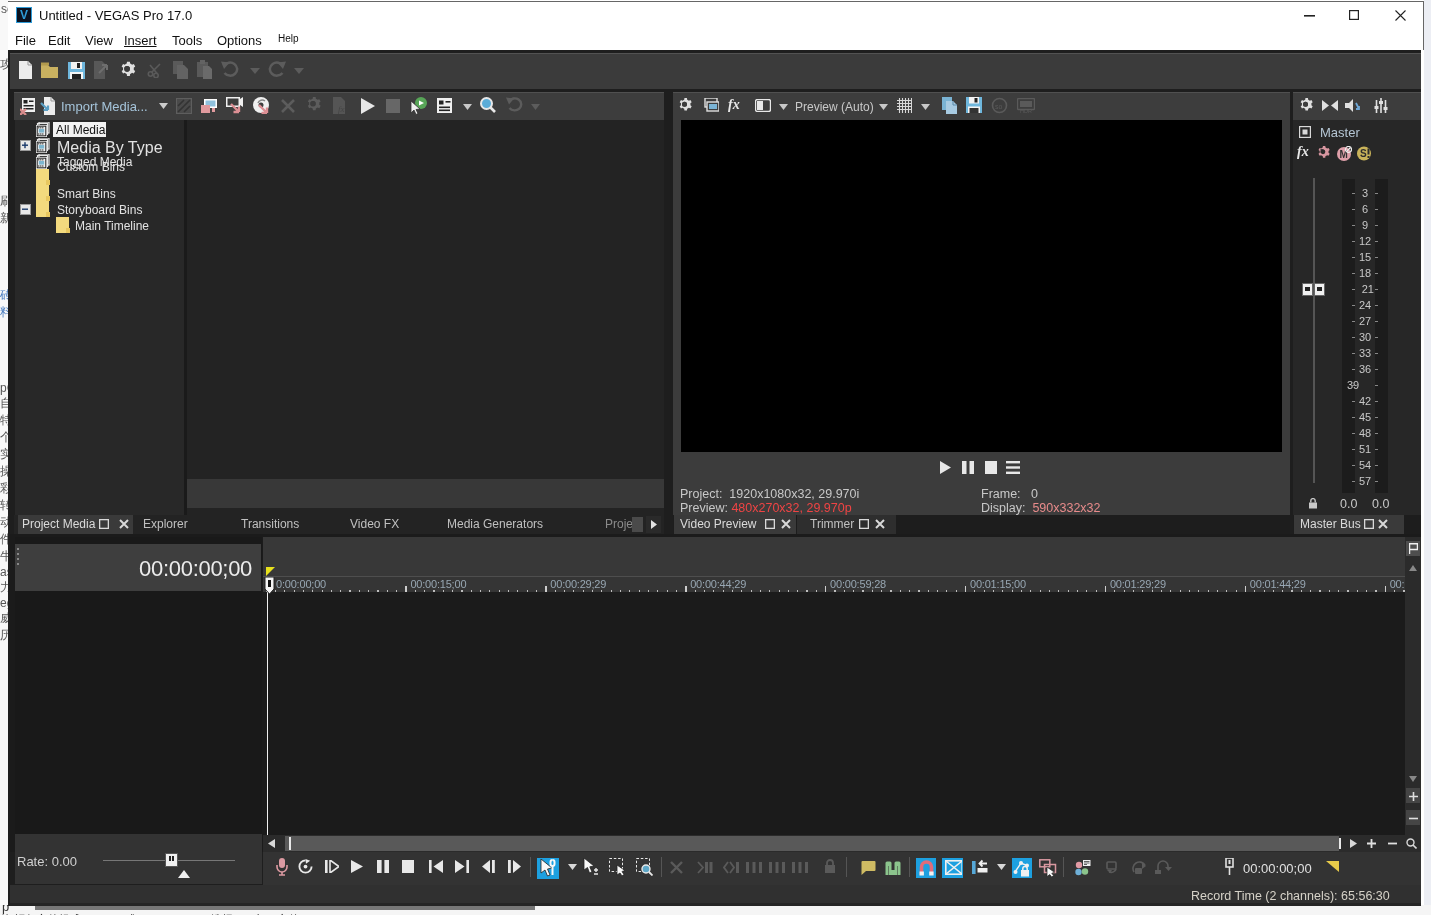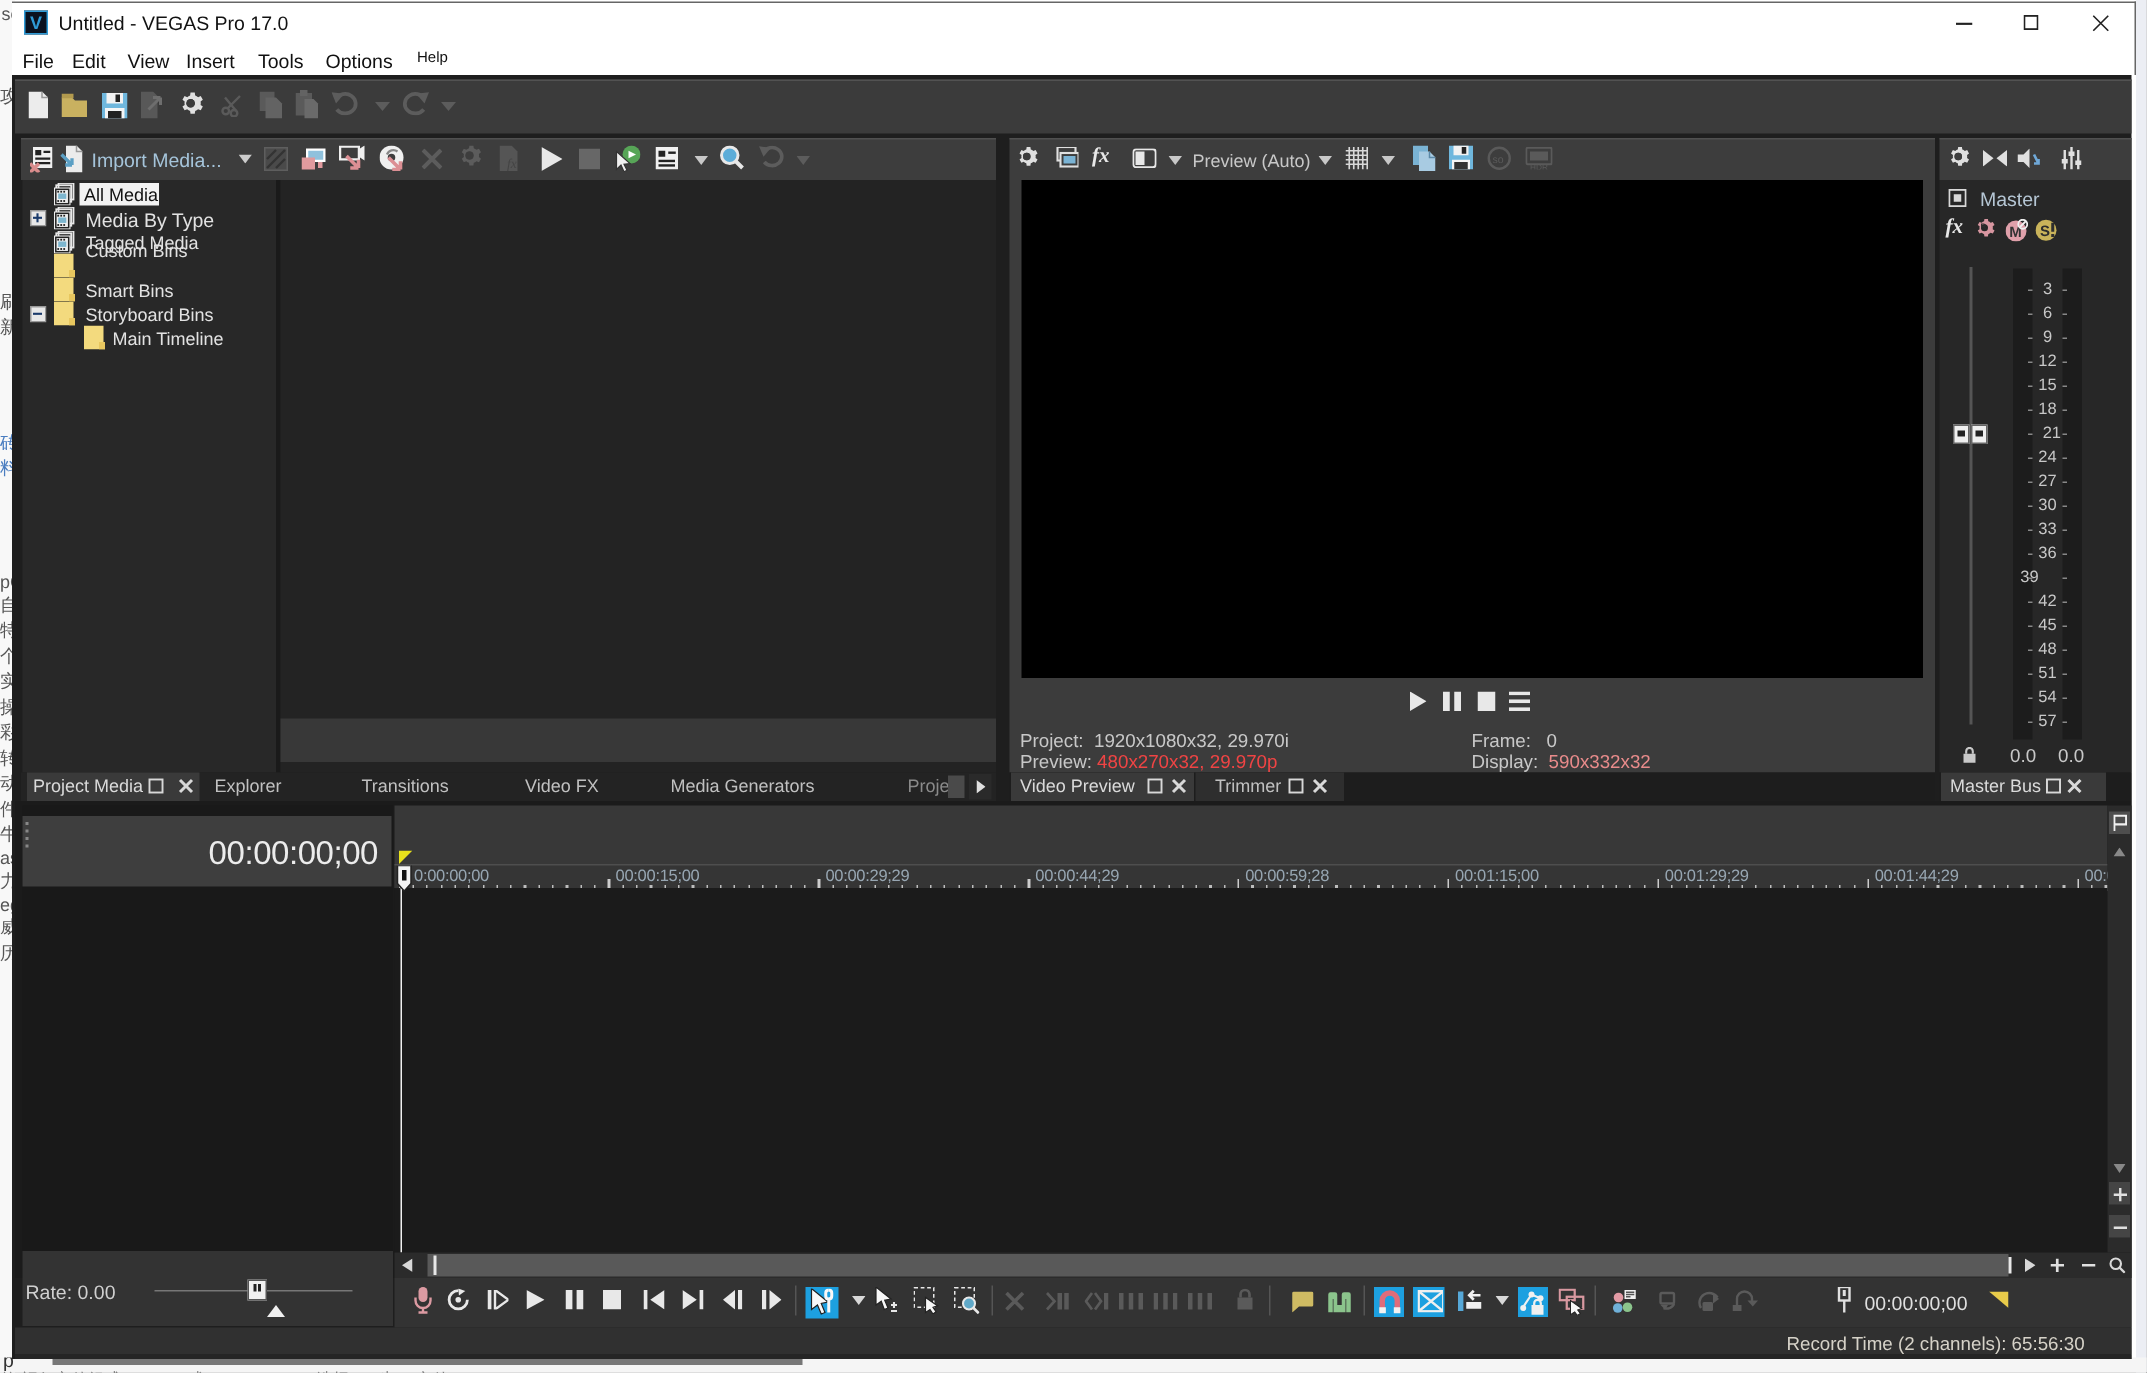--- a/index.html
+++ b/index.html
@@ -39,21 +39,21 @@
   <svg class="ab" style="left:1349px;top:10px;" width="10" height="10">
       <rect x="0.6" y="0.6" width="8.8" height="8.8" fill="none" stroke="#222" stroke-width="1.2"></rect>
     </svg>
   <svg class="ab" style="left:1395px;top:10px;" width="11" height="11">
       <path d="M0.5 0.5 L10.5 10.5 M10.5 0.5 L0.5 10.5" stroke="#222" stroke-width="1.1"></path>
     </svg>
 
   <div class="ab tx" style="left:15px;top:33px;font-size:13px;color:#111;">File</div>
   <div class="ab tx" style="left:48px;top:33px;font-size:13px;color:#111;">Edit</div>
   <div class="ab tx" style="left:85px;top:33px;font-size:13px;color:#111;">View</div>
-  <div class="ab tx" style="left:124px;top:33px;font-size:13px;color:#111;">Insert</div>
+  <div class="ab tx" style="left:124px;top:33px;font-size:13px;color:#111;text-decoration:underline;">Insert</div>
   <div class="ab tx" style="left:172px;top:33px;font-size:13px;color:#111;">Tools</div>
   <div class="ab tx" style="left:217px;top:33px;font-size:13px;color:#111;">Options</div>
   <div class="ab tx" style="left:278px;top:33px;font-size:10px;color:#111;">Help</div>
 
   <div class="ab" style="left:8px;top:50px;width:1413px;height:856px;background:#1e1e1e;"></div>
 
   <div class="ab" style="left:10px;top:53px;width:1411px;height:36px;background:#3b3b3b;border-top:1px solid #525252;box-sizing:border-box;"></div>
 
   <svg class="ab" style="left:19px;top:61px;" width="13" height="18">
       <path d="M0 0 H9 L13 4 V18 H0 Z" fill="#ececec"></path>
@@ -229,21 +229,21 @@
         <rect x="2.8" y="7" width="5.4" height="3.6" fill="#7db6cf"></rect>
         <g fill="#222">
           <rect x="2.2" y="5.2" width="1.2" height="1.2"></rect>
           <rect x="4.2" y="5.2" width="1.2" height="1.2"></rect>
           <rect x="6.2" y="5.2" width="1.2" height="1.2"></rect>
           <rect x="2.2" y="11.4" width="1.2" height="1.2"></rect>
           <rect x="4.2" y="11.4" width="1.2" height="1.2"></rect>
           <rect x="6.2" y="11.4" width="1.2" height="1.2"></rect>
         </g>
       </svg>
-  <div class="ab tx" style="left:57px;top:139px;font-size:13px;color:#e2e2e2;">Media By Type</div>
+  <div class="ab tx" style="left:57px;top:139px;font-size:16px;color:#e2e2e2;">Media By Type</div>
   <svg class="ab" style="left:36px;top:154px;" width="15" height="15">
         <rect x="3" y="0" width="10" height="11" fill="none" stroke="#e8e8e8" stroke-width="1.2"></rect>
         <rect x="1.5" y="1.5" width="10" height="11" fill="none" stroke="#e8e8e8" stroke-width="1.2"></rect>
         <rect x="0" y="3" width="11" height="12" fill="#f0f0f0"></rect>
         <rect x="1.2" y="4.2" width="8.6" height="9.6" fill="none" stroke="#222" stroke-width="1"></rect>
         <rect x="2.8" y="7" width="5.4" height="3.6" fill="#7db6cf"></rect>
         <g fill="#222">
           <rect x="2.2" y="5.2" width="1.2" height="1.2"></rect>
           <rect x="4.2" y="5.2" width="1.2" height="1.2"></rect>
           <rect x="6.2" y="5.2" width="1.2" height="1.2"></rect>

